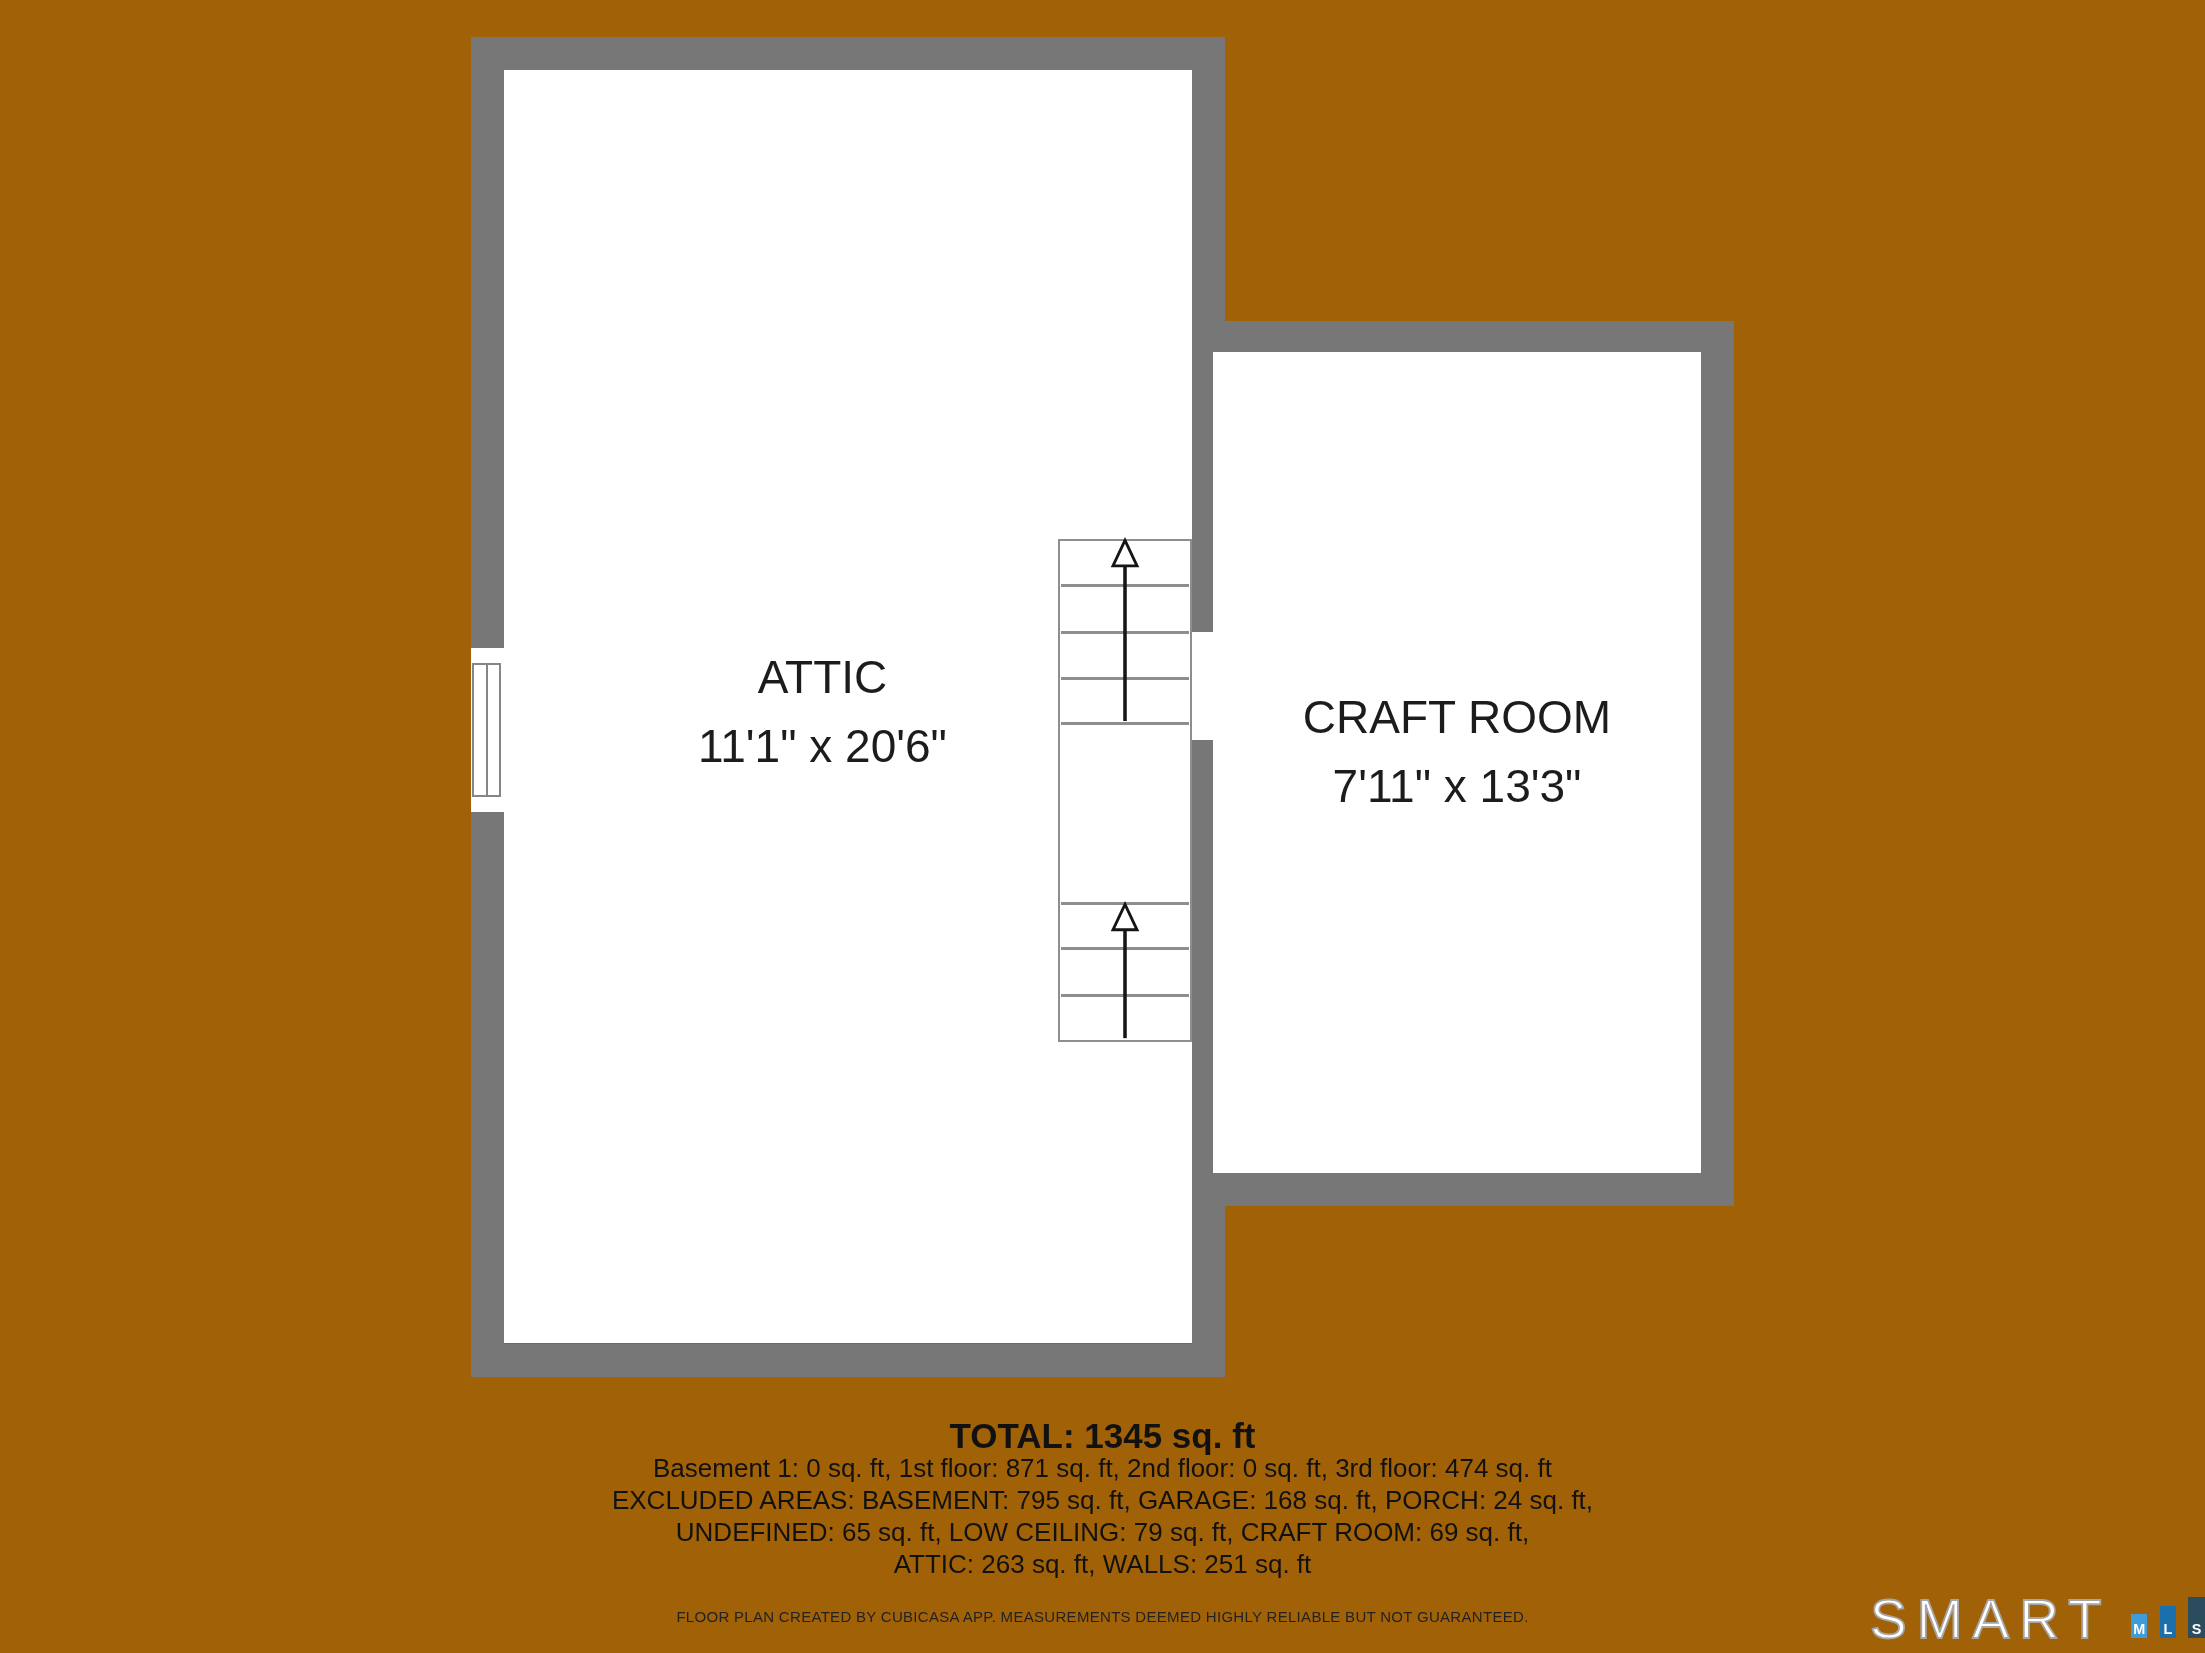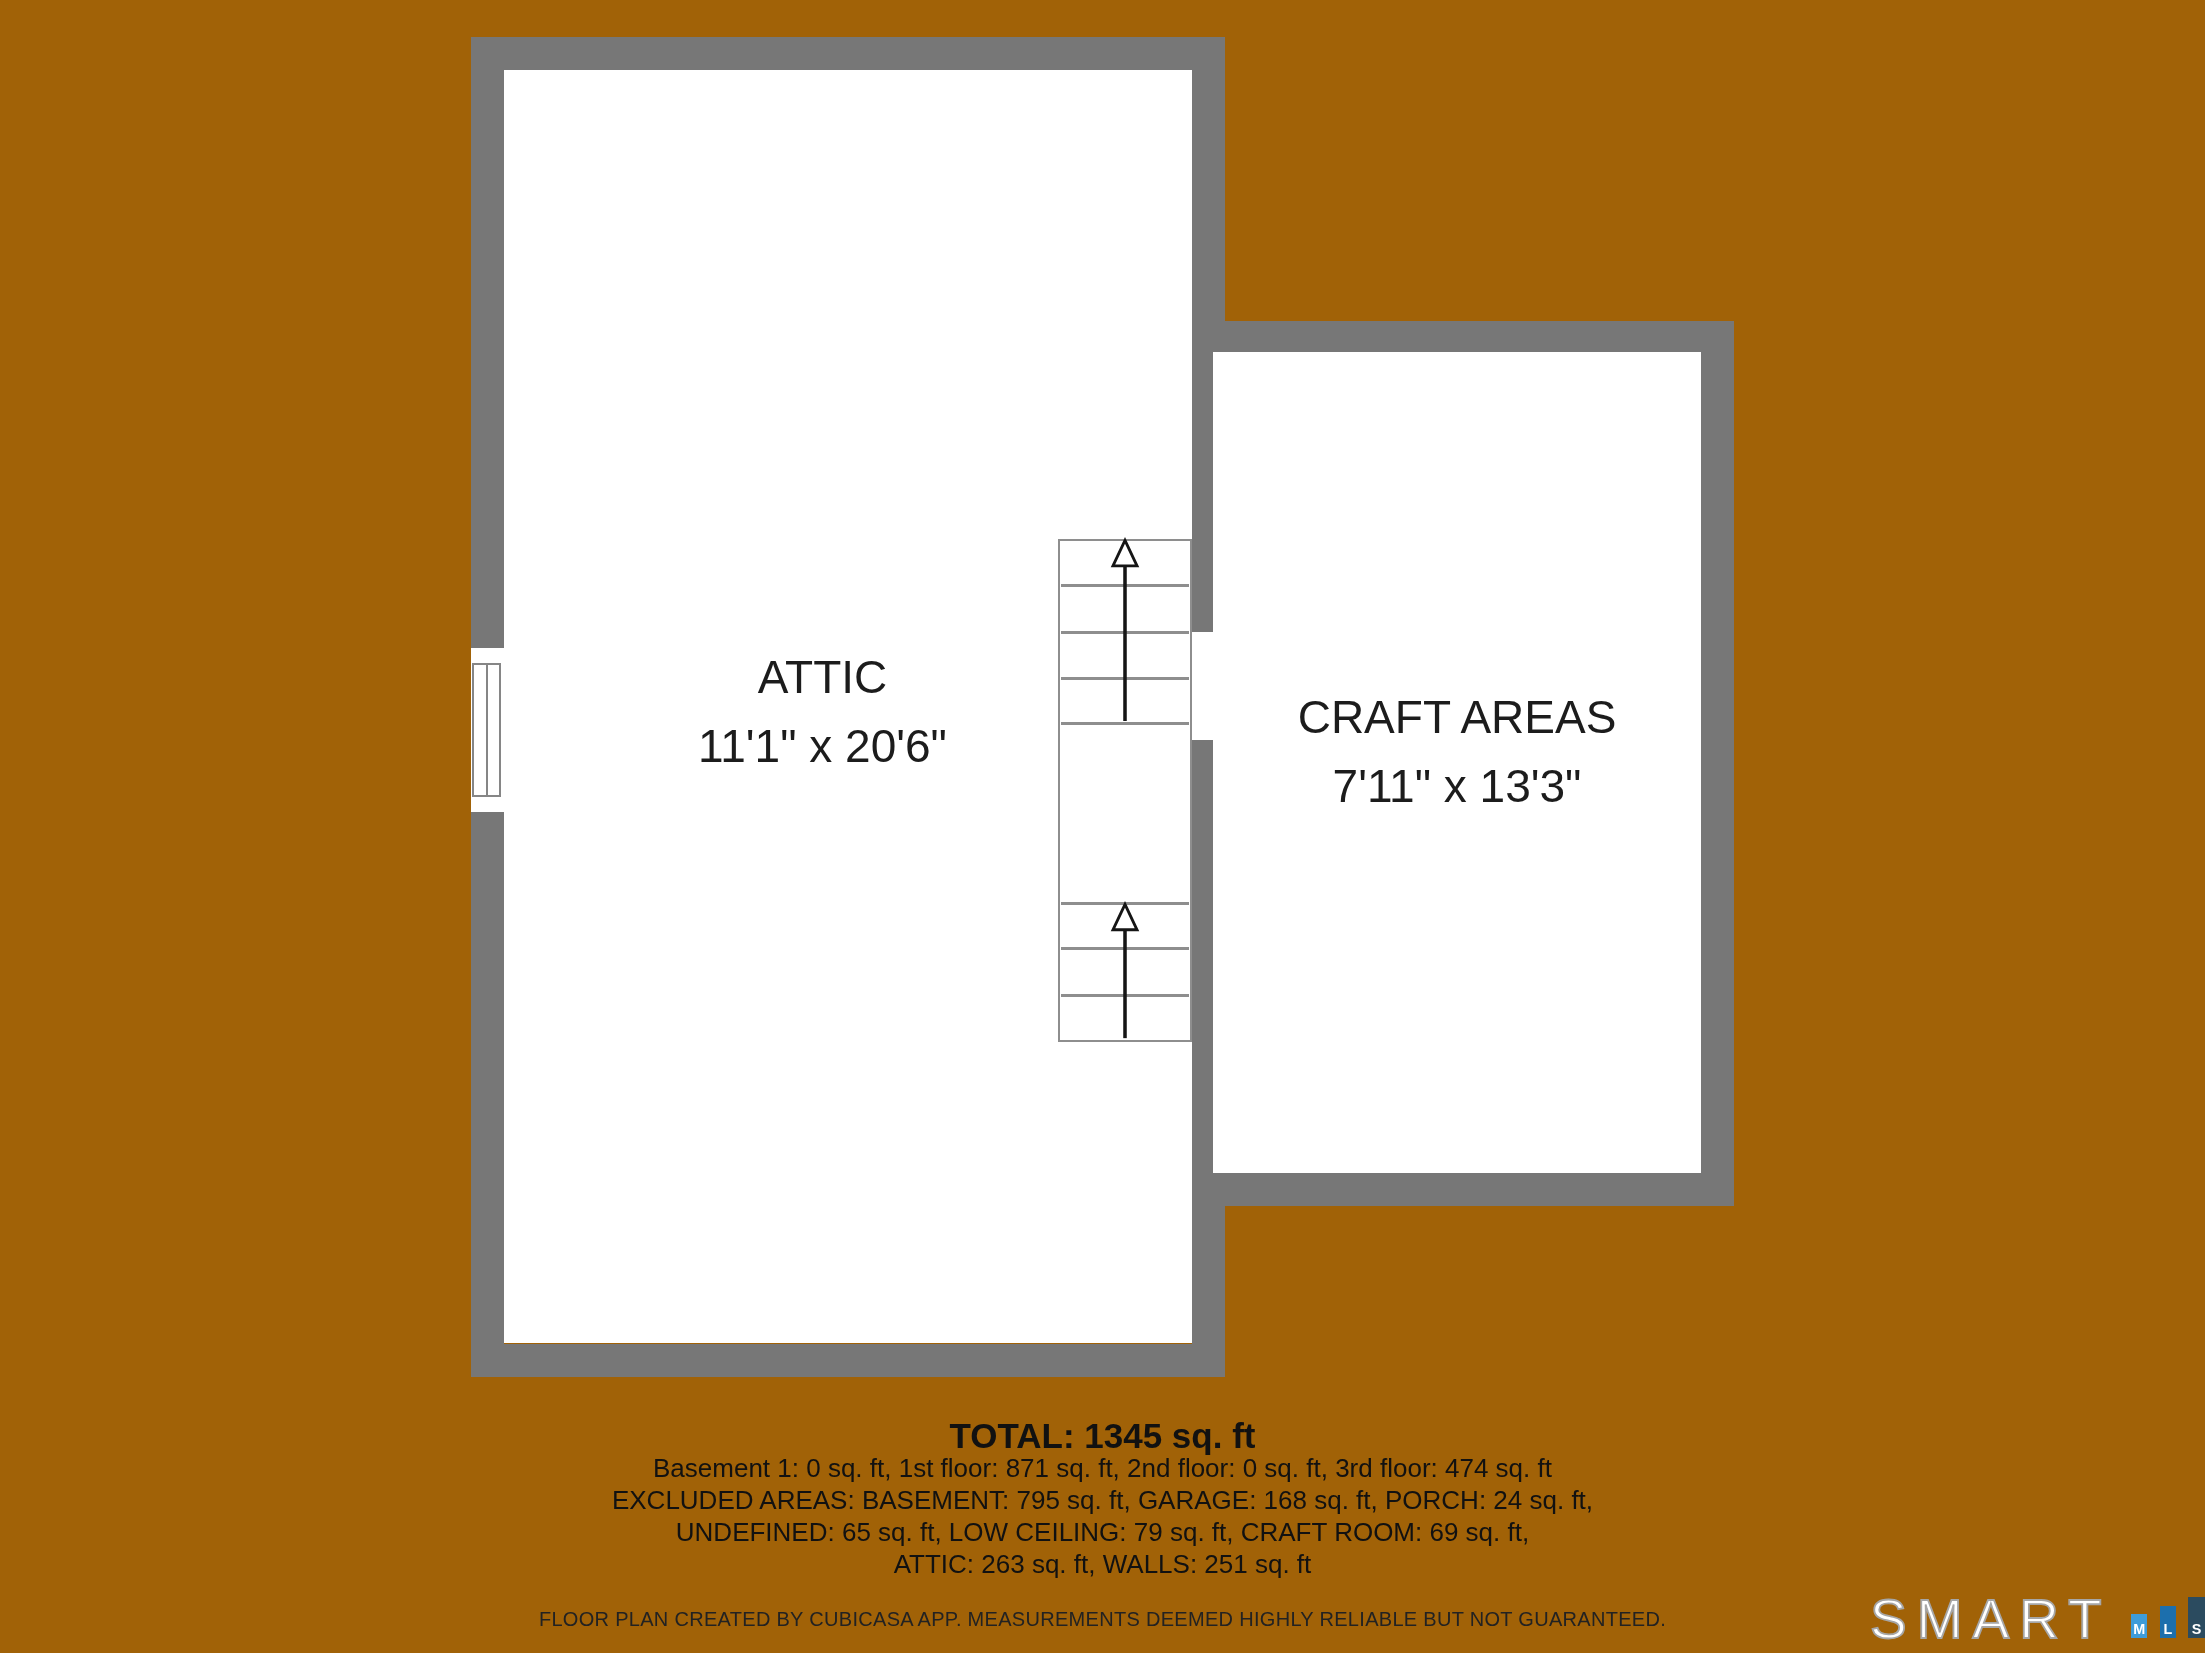--- a/index.html
+++ b/index.html
@@ -34,21 +34,21 @@
   #arrow-upper{top:535px; height:190px;}
   #arrow-lower{top:899px; height:143px;}
   
   .room-label-block{position:absolute; text-align:center; color:#1C1C1C; font-size:46px; line-height:69px; font-weight:400;}
   #attic-label-block{left:503px;  top:643px; width:639px;}
   #craft-label-block{left:1213px; top:683px; width:488px;}
   
   #summary-block{position:absolute; left:0; top:1420px; width:2205px; text-align:center; color:#111111; font-size:26px; line-height:32px;}
   #summary-total{font-size:35px; font-weight:bold;}
   
-  #disclaimer{position:absolute; left:0; top:1608px; width:2205px; text-align:center; color:#222222; font-size:20px; letter-spacing:0.3px;}
+  #disclaimer{position:absolute; left:0; top:1608px; width:2205px; text-align:center; color:#222222; font-size:15px; letter-spacing:0.3px;}
   
   #logo{position:absolute; left:1870px; top:1578px; height:60px; display:flex; align-items:flex-end;}
   #logo-brand{font-size:55px; line-height:1; letter-spacing:10px; color:#FFFFFF;
     -webkit-text-stroke:1.8px #A6A6A6; font-weight:400; margin-bottom:-8.6px; margin-right:7.2px;}
   .logo-bar{width:16.5px; margin-left:12.2px; display:flex; align-items:flex-end; justify-content:center;
     color:#FFFFFF; font-weight:700; font-size:14.4px; line-height:17px;}
   #logo-bar-m{height:24px;} #logo-bar-l{height:32px;} #logo-bar-s{height:41px;}
 </style>
 </head>
 <body>
@@ -88,21 +88,21 @@
   <svg class="arrow-svg" id="arrow-lower" viewBox="0 0 48 199" xmlns="http://www.w3.org/2000/svg">
     <line x1="24" y1="40" x2="24" y2="195" stroke="#151515" stroke-width="5"></line>
     <polygon points="24,6 7,42 41,42" fill="#ffffff" stroke="#151515" stroke-width="4"></polygon>
   </svg>
 
   <div class="room-label-block" id="attic-label-block">
     <div>ATTIC</div>
     <div>11'1" x 20'6"</div>
   </div>
   <div class="room-label-block" id="craft-label-block">
-    <div>CRAFT AREAS</div>
+    <div>CRAFT ROOM</div>
     <div>7'11" x 13'3"</div>
   </div>
 
   <div id="summary-block">
     <div id="summary-total">TOTAL: 1345 sq. ft</div>
     <div>Basement 1: 0 sq. ft, 1st floor: 871 sq. ft, 2nd floor: 0 sq. ft, 3rd floor: 474 sq. ft</div>
     <div>EXCLUDED AREAS: BASEMENT: 795 sq. ft, GARAGE: 168 sq. ft, PORCH: 24 sq. ft,</div>
     <div>UNDEFINED: 65 sq. ft, LOW CEILING: 79 sq. ft, CRAFT ROOM: 69 sq. ft,</div>
     <div>ATTIC: 263 sq. ft, WALLS: 251 sq. ft</div>
   </div>

